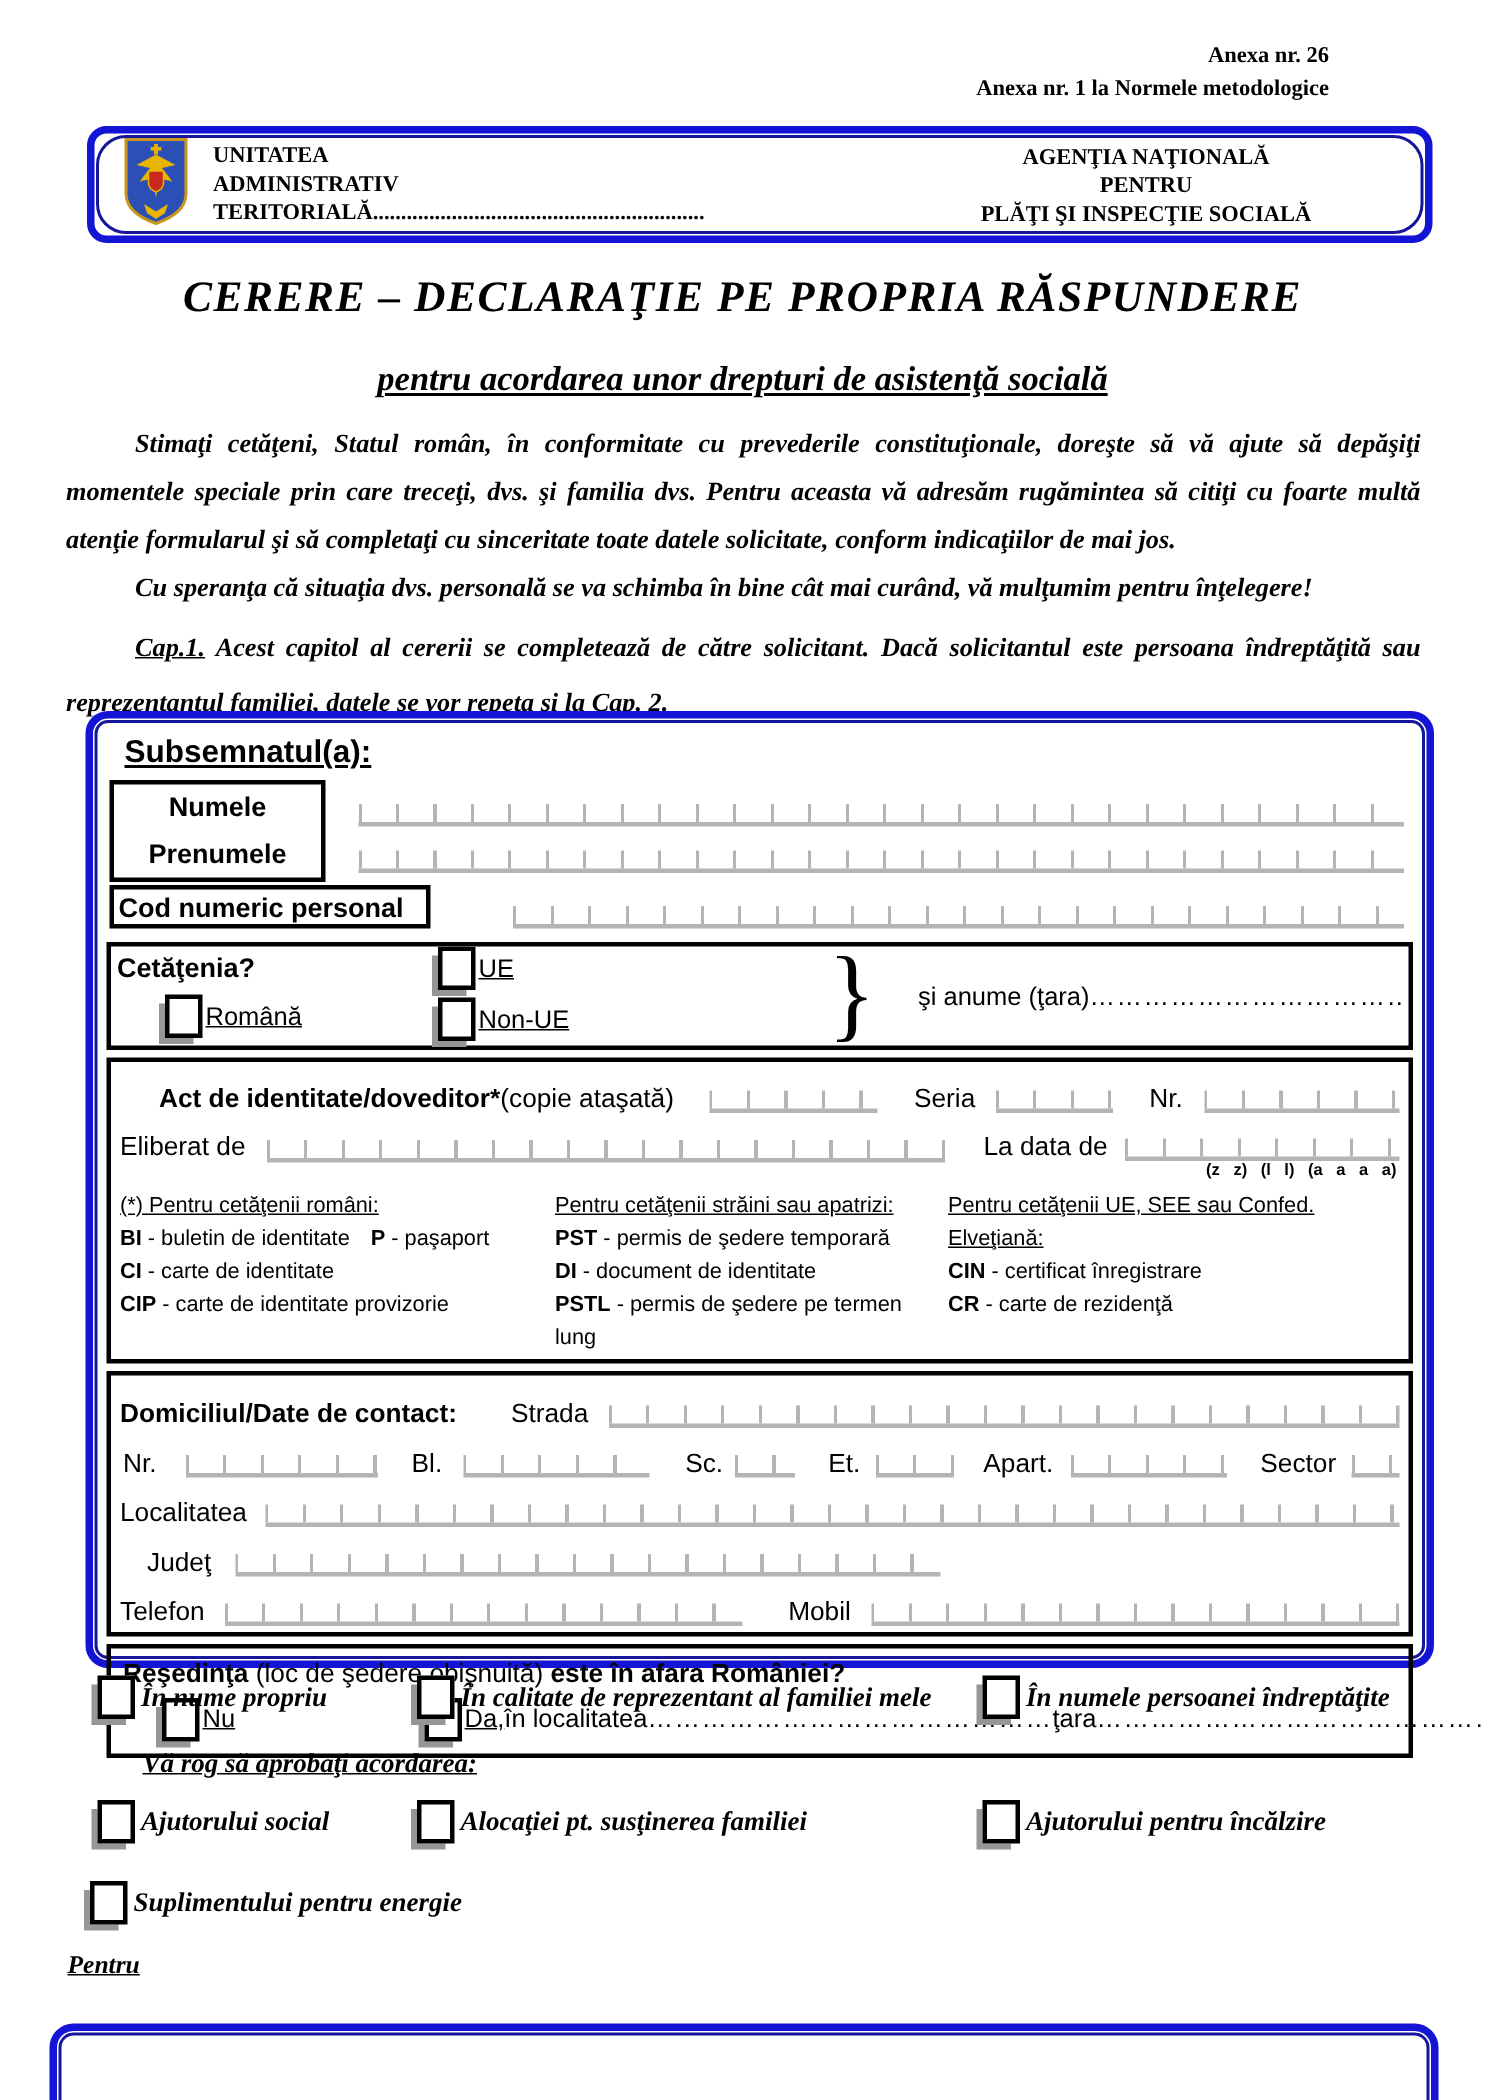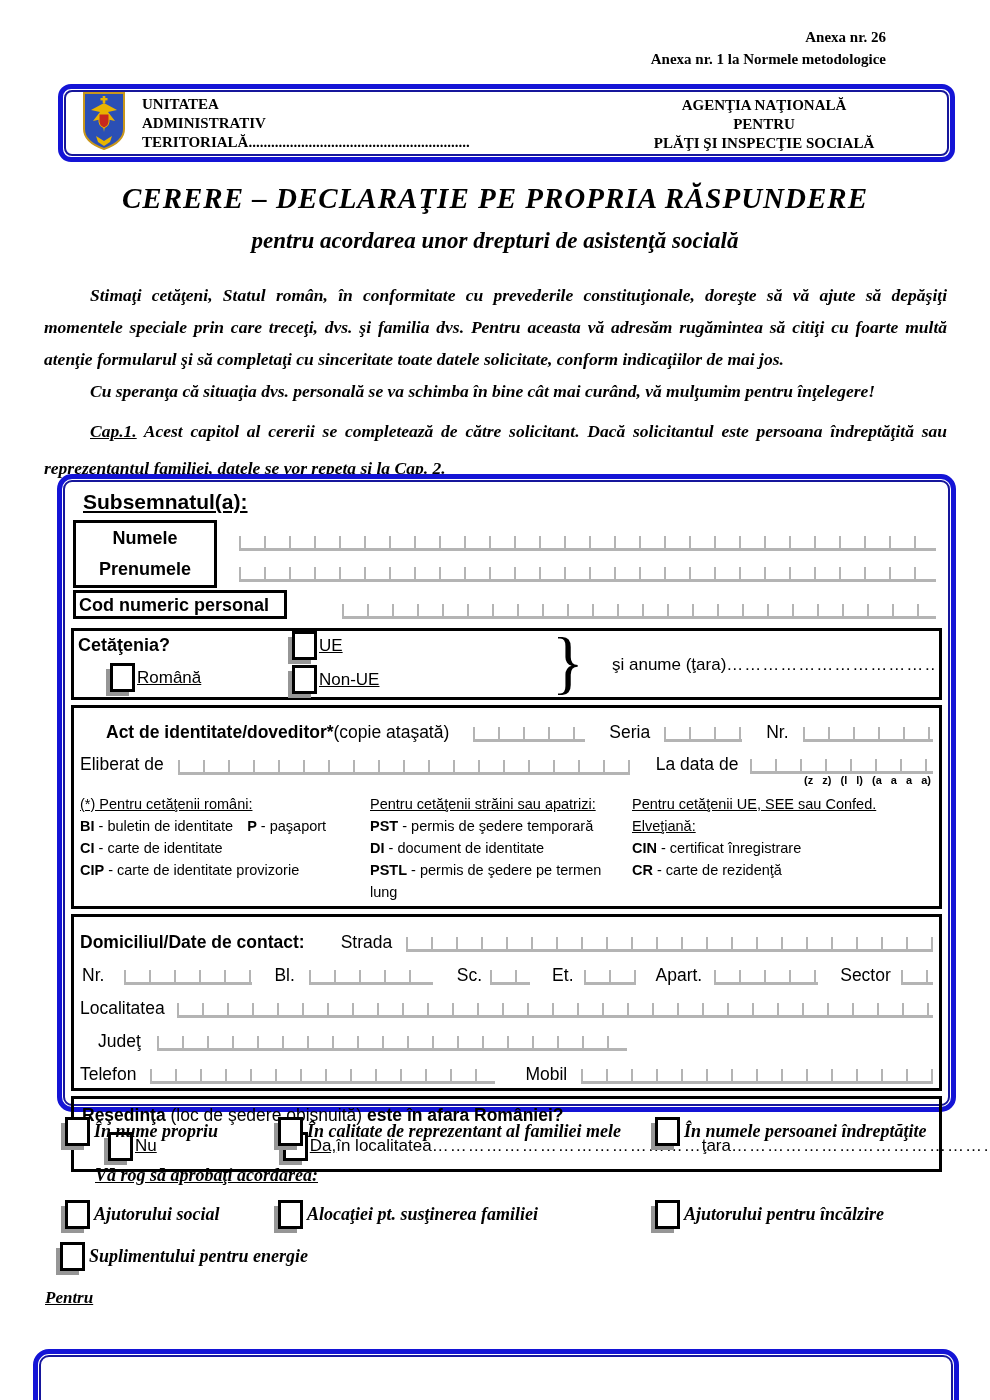--- a/index.html
+++ b/index.html
@@ -8,32 +8,32 @@
     position:relative; width:990px; height:1400px; margin:0 auto;
     background:#fff; overflow:hidden; color:#000;
     font-family:"Liberation Sans", sans-serif;
   }
   
   .anexa { position:absolute; top:26px; right:104px; text-align:right;
     font-family:"Liberation Serif", serif; font-weight:700; font-size:15px; line-height:22px; }
   
   .hdrbox { position:absolute; left:58px; top:84px; width:897px; height:78px;
     border:5px solid #1414d6; border-radius:13px; }
-  .hdrbox-in { position:absolute; inset:1px; border:2px solid #16169c; border-radius:8px;
+  .hdrbox-in { position:absolute; inset:1px; border:2px solid #16169c; border-radius:20px;
     display:flex; align-items:center; }
   .emblem { margin-left:16px; flex:0 0 auto; }
   .hdr-left { margin-left:16px; font-family:"Liberation Serif", serif; font-weight:700;
     font-size:15px; line-height:19px; white-space:nowrap; }
   .hdr-right { position:absolute; right:18px; top:4px; width:330px; text-align:center;
     font-family:"Liberation Serif", serif; font-weight:700; font-size:15px; line-height:19px; }
   
   .title1, .title2 { position:absolute; left:0; width:100%; text-align:center;
     font-family:"Liberation Serif", serif; font-style:italic; font-weight:700; }
   .title1 { top:182px; font-size:29px; letter-spacing:1px; }
-  .title2 { top:228px; font-size:23px; }
+  .title2 { top:240px; font-size:23px;text-decoration:underline; }
   
   .intro { position:absolute; left:44px; top:279px; width:903px;
     font-family:"Liberation Serif", serif; font-style:italic; font-weight:700; font-size:17.5px; }
   .intro p { margin:0; line-height:32px; text-align:justify; text-indent:46px; }
   .intro p.nojust { text-align:left; }
   .intro p.cap { margin-top:6px; line-height:37px; }
   .u { text-decoration:underline; }
   
   .bluebox { position:absolute; left:57px; top:474px; width:899px; height:638px;
     border:5px solid #1414d6; border-radius:15px; }
@@ -317,21 +317,21 @@
       </div>
       <div class="band-item" style="left:233px; top:0;">
         <div class="cb"></div>
         <span class="cbl">Alocaţiei pt. susţinerea familiei</span>
       </div>
       <div class="band-item" style="left:610px; top:0;">
         <div class="cb"></div>
         <span class="cbl">Ajutorului pentru încălzire</span>
       </div>
     </div>
-    <div class="rowband" style="height:38px; margin-top:0;text-align:right;">
+    <div class="rowband" style="height:38px; margin-top:12px;text-align:right;">
       <div class="band-item" style="left:15px; top:0;">
         <div class="cb"></div>
         <span class="cbl">Suplimentului pentru energie</span>
       </div>
     </div>
     <div class="pentru">Pentru</div>
   </div>
 
   <div class="nextbox">
     <div class="nextbox-in"></div>

